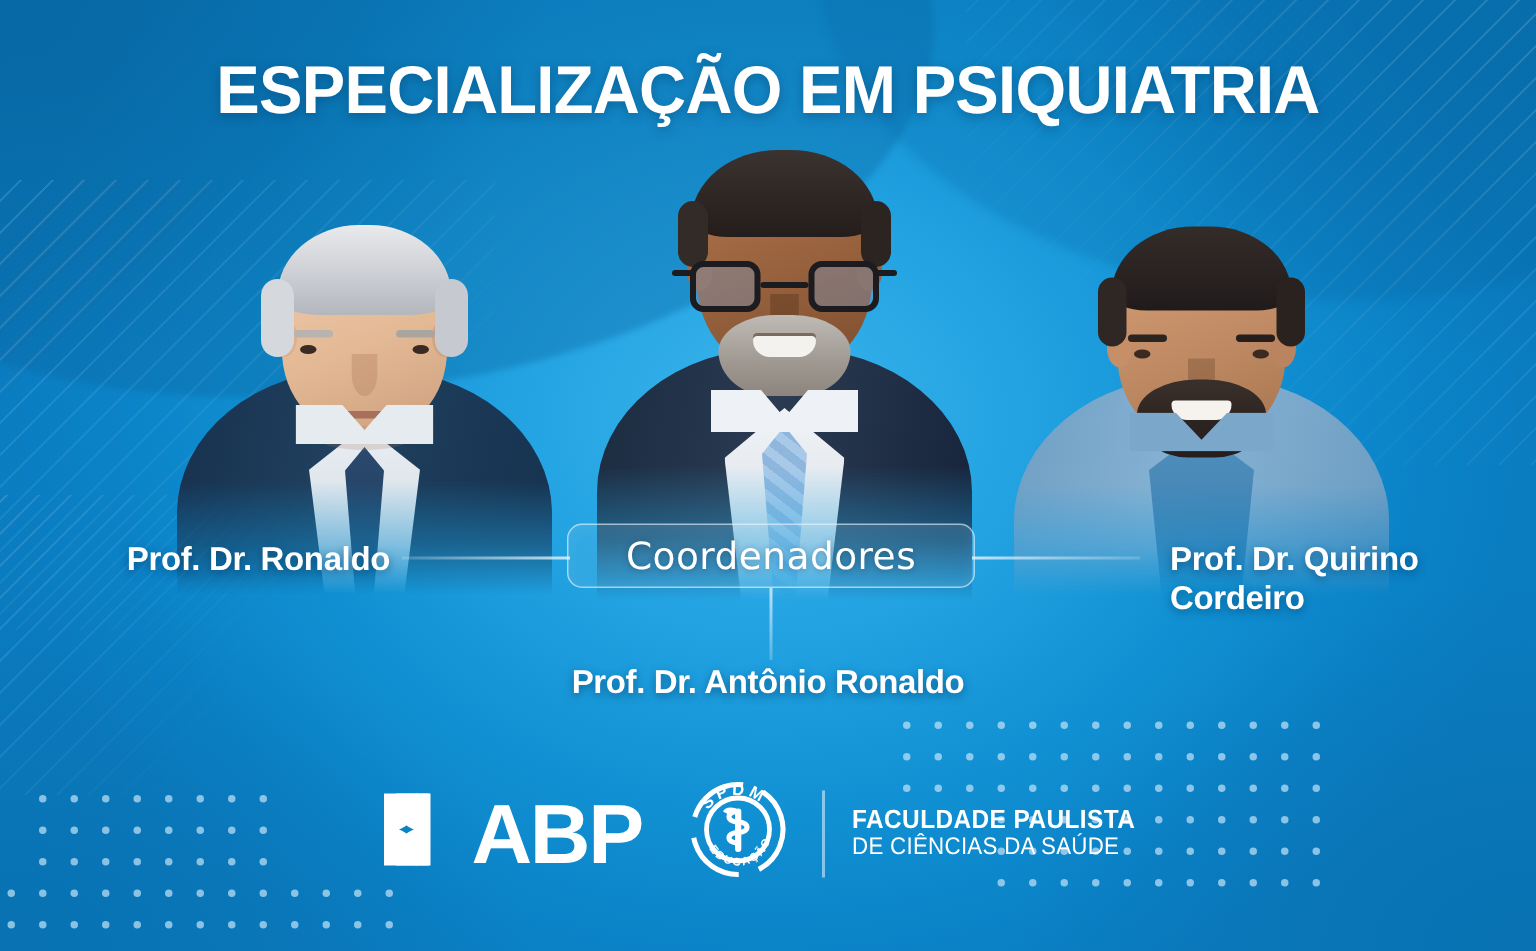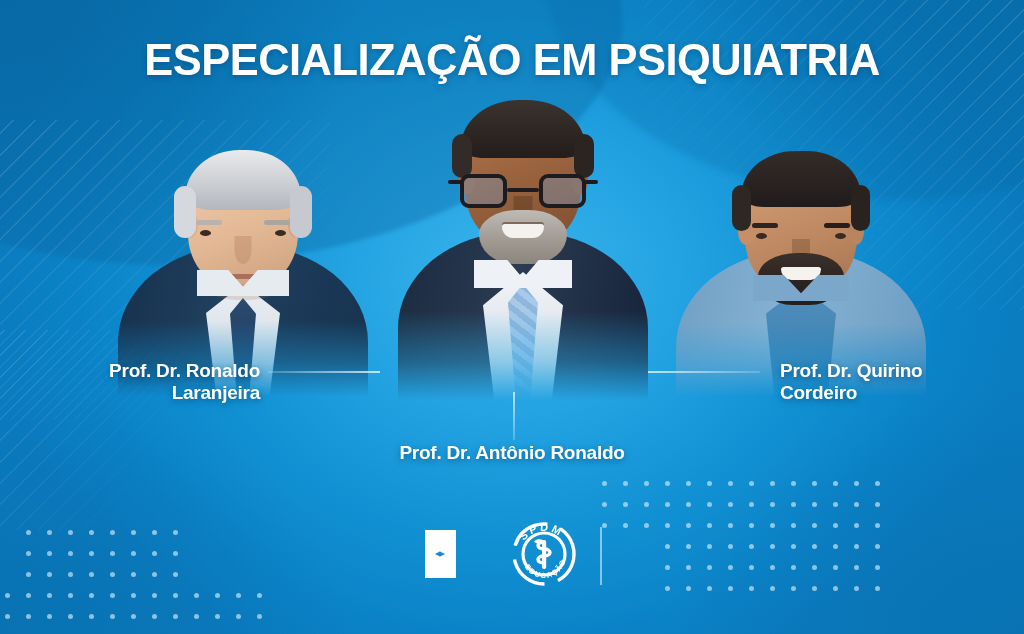--- a/index.html
+++ b/index.html
@@ -183,21 +183,21 @@
   .pill span {
     color:#ffffff; font-size:25px; font-weight:400;
     letter-spacing:.3px;
     font-family:"DejaVu Sans", sans-serif;
     text-shadow:0 1px 4px rgba(0,40,70,.35);
   }
 
   
   .name {
     position:absolute; color:#ffffff;
-    font-weight:bold; font-size:19px; line-height:1.16;
+    font-weight:bold; font-size:22px; line-height:1.16;
     letter-spacing:-.25px;
     text-shadow:0 2px 6px rgba(3,55,95,.55);
   }
   .name-left  { right:764px; top:360px; text-align:right; width:260px; }
   .name-right { left:780px;  top:360px; text-align:left;  width:260px; }
   .name-center{ left:0; top:442px; width:1024px; text-align:center; }
 
   
   .footer {
     position:absolute; left:0; bottom:38px; width:1024px;
@@ -467,24 +467,26 @@
       <div class="mouth" style="top:132px;width:40px;height:13px;border-radius:4px 4px 16px 16px;background:#f6f3ef;"></div>
 
       <div style="position:absolute;left:50%;transform:translateX(-50%);bottom:96px;width:96px;height:26px;background:#7ba7ca;clip-path:polygon(0 0,32% 0,50% 70%,68% 0,100% 0,100% 100%,0 100%);"></div>
     </div>
   </div>
 
   <div class="line-h" style="left:268px;top:371px;width:112px;"></div>
   <div class="line-h rev" style="left:648px;top:371px;width:112px;"></div>
   <div class="line-v" style="left:513px;top:392px;height:48px;"></div>
 
+  <div class="pill">
+    <span>Coordenadores</span>
+  </div>
 
   <div class="name name-left">
     <div>Prof. Dr. Ronaldo</div>
-    <div>Laranjeira</div>
   </div>
 
   <div class="name name-right">
     <div>Prof. Dr. Quirino</div>
     <div>Cordeiro</div>
   </div>
 
   <div class="name name-center">
     <div>Prof. Dr. Antônio Ronaldo</div>
   </div>
@@ -493,20 +495,21 @@
 
     <div class="abp-block">
       <div class="abp-logo">
         <span>
           <svg width="58" height="58" viewBox="0 0 58 58" aria-hidden="true">
             <path d="M3 5 L25 5 L25 14 C25 22 18 27 13 29 C18 31 25 36 25 44 L25 53 L3 53 Z" fill="#ffffff"></path>
             <path d="M55 5 L33 5 L33 14 C33 22 40 27 45 29 C40 31 33 36 33 44 L33 53 L55 53 Z" fill="#ffffff" transform="translate(-22,0)"></path>
             <rect x="24" y="5" width="10" height="48" fill="#ffffff"></rect>
           </svg>
         </span>
+        <span class="abp-word">ABP</span>
       </div>
     </div>
 
     <div class="spdm-block">
       <span>
         <svg width="76" height="76" viewBox="0 0 76 76" aria-hidden="true">
           <defs>
             <path id="arcTop" d="M 13 40 A 25 25 0 0 1 63 40"></path>
             <path id="arcBot" d="M 16 40 A 22 22 0 0 0 60 40"></path>
           </defs>
@@ -526,17 +529,21 @@
           </text>
 
           <text font-family="Liberation Sans, sans-serif" font-size="7.5" font-weight="bold" fill="#ffffff" letter-spacing="1.3">
             <textPath href="#arcBot" startOffset="16%">EDUCAÇÃO</textPath>
           </text>
         </svg>
       </span>
 
       <div class="divider"></div>
 
+      <div class="fpcs">
+        <div class="l1">FACULDADE PAULISTA</div>
+        <div class="l2">DE CIÊNCIAS DA SAÚDE</div>
+      </div>
     </div>
 
   </div>
 
 </div>
 
 </body></html>

